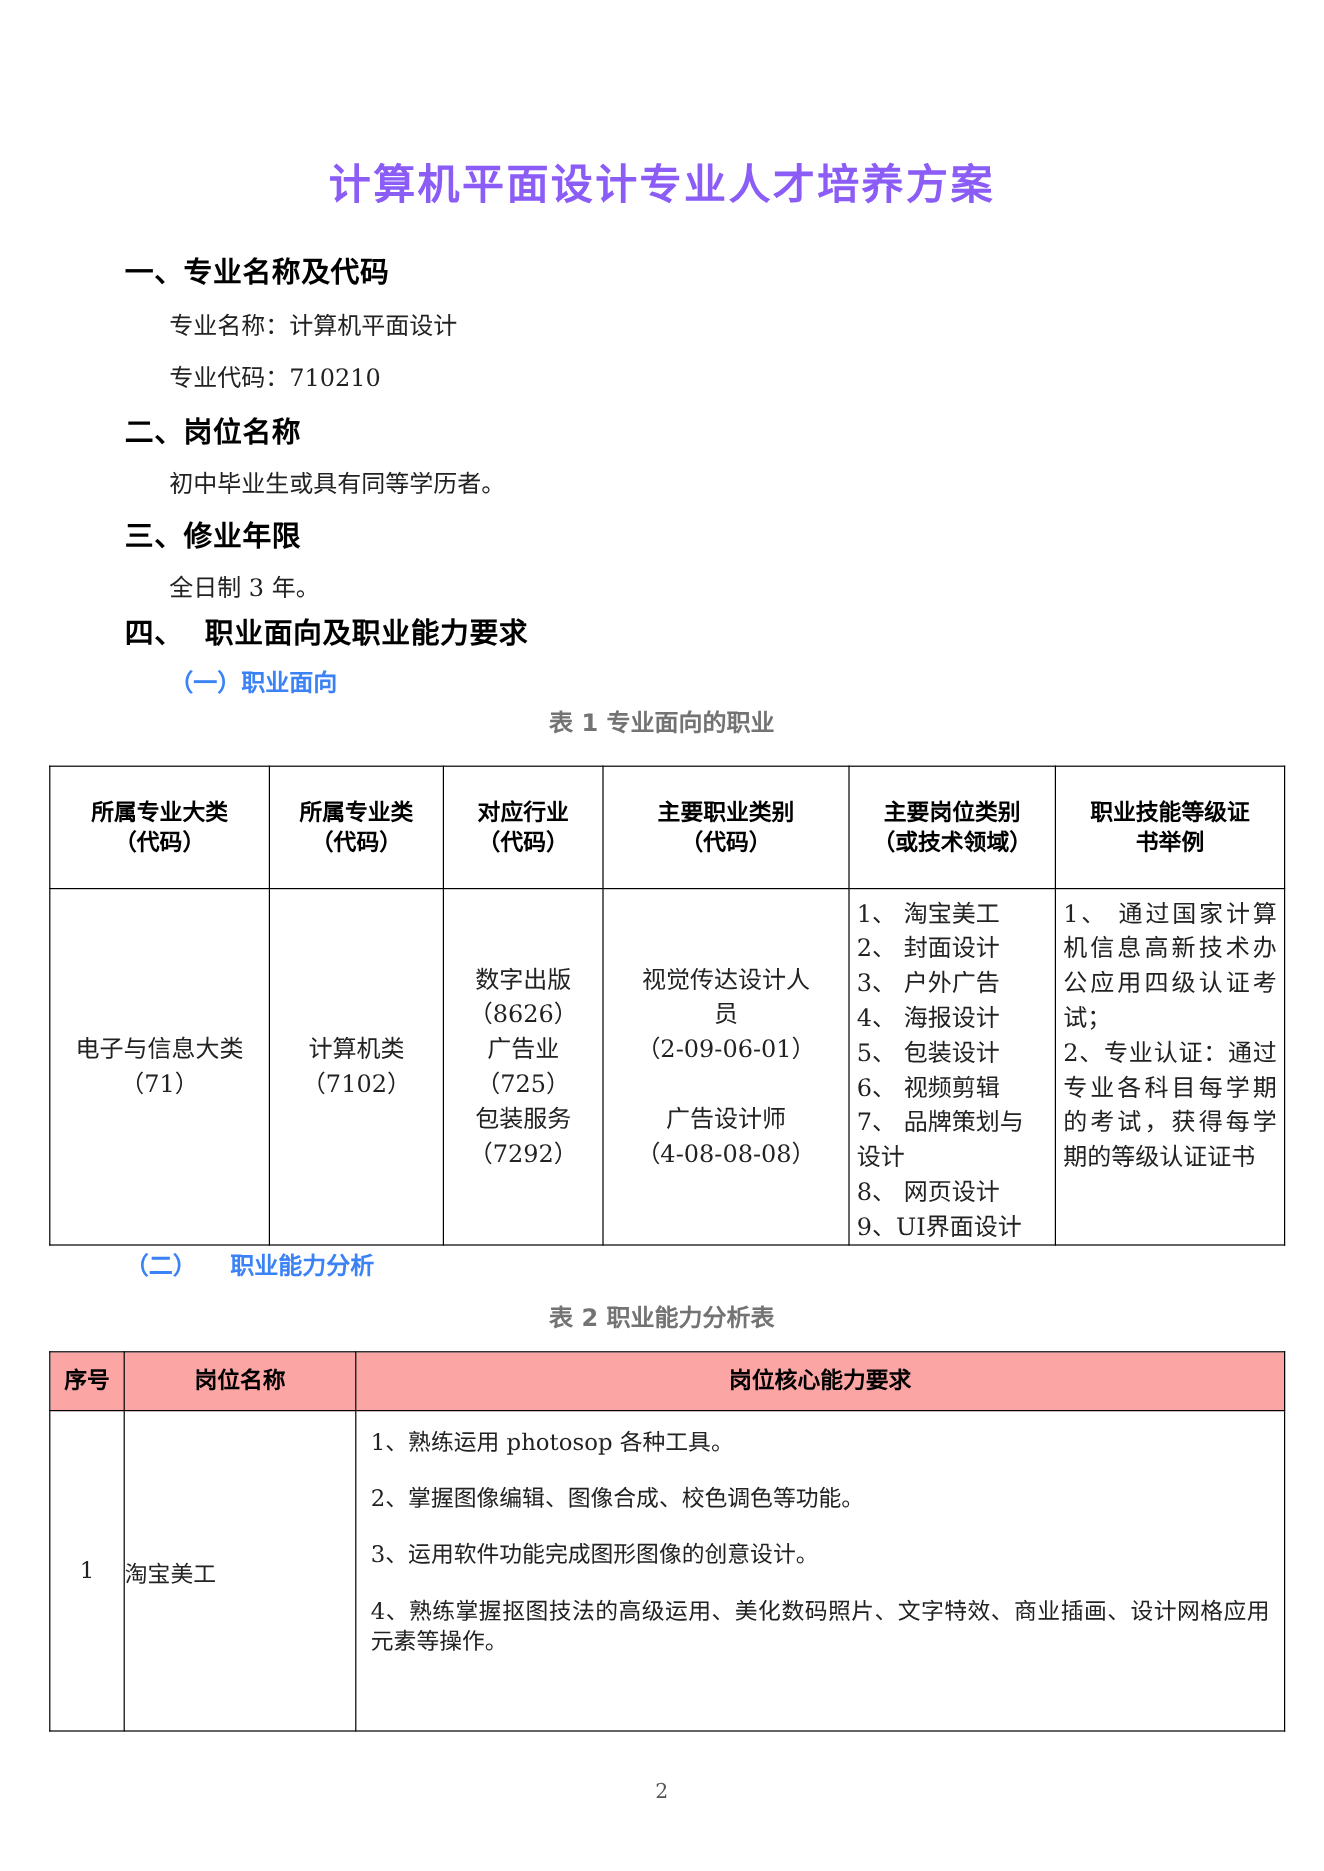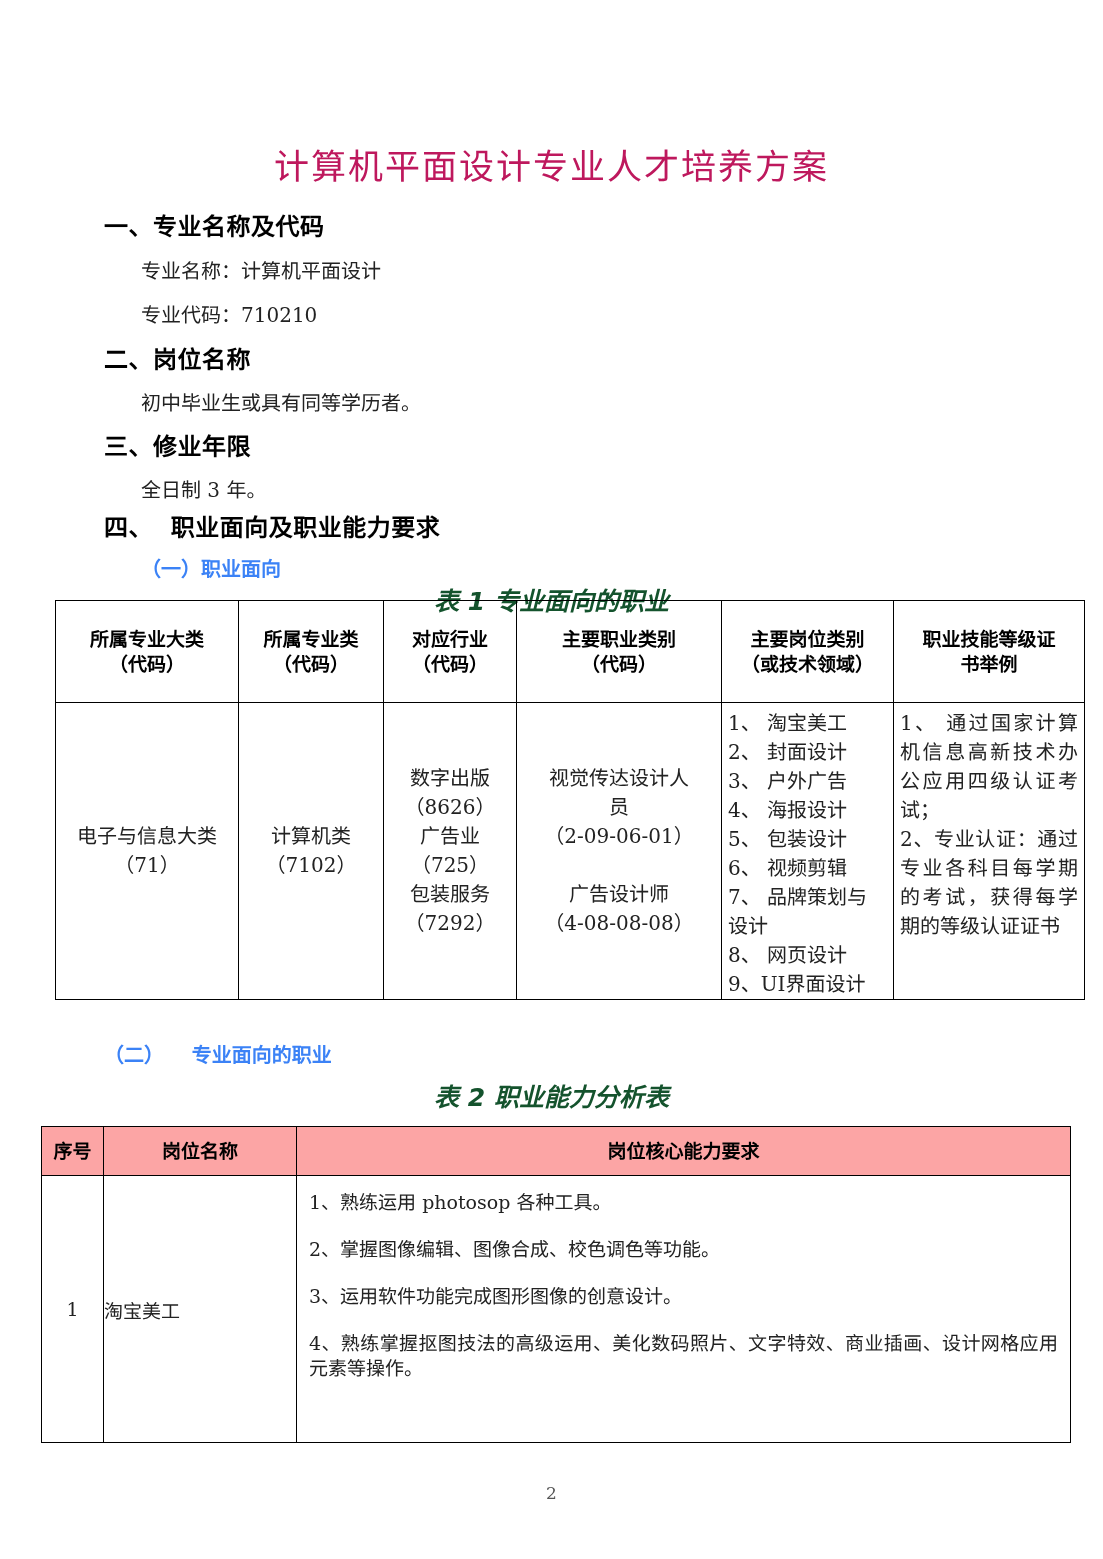--- a/index.html
+++ b/index.html
@@ -22,29 +22,29 @@
     height: 1559px;
     box-sizing: border-box;
     padding: 0;
   }
 
   
   .doc-title {
     text-align: center;
     font-family: "DejaVu Serif", "Liberation Serif", serif;
     font-size: 35px;
-    font-weight: normal;
+    font-weight: bold;
     letter-spacing: 2px;
-    margin: 12px;
+    margin: 0;
     padding: 0;
     position: absolute;
     left: 0; right: 0;
     top: 131px;
     line-height: 48px;
-    color: #be185d;
+    color: #8b5cf6;
   }
 
   
   .h-main {
     position: absolute;
     font-family: "DejaVu Sans", "Liberation Sans", sans-serif;
     font-weight: bold;
     font-size: 24px;
     letter-spacing: 0.5px;
     color: #000;
@@ -65,45 +65,43 @@
     font-family: "DejaVu Serif", "Liberation Serif", serif;
     font-size: 20px;
     color: #222;
     line-height: 26px;
     white-space: pre;
   }
   .tbl-caption {
     position: absolute;
     font-family: "DejaVu Sans", "Liberation Sans", sans-serif;
     font-weight: bold;
-    font-size: 25px;
-    color: #14532d;
+    font-size: 20px;
+    color: #737373;
     line-height: 26px;
     white-space: pre;
-    font-style: italic;
   }
 
   
   table {
     border-collapse: collapse;
     position: absolute;
     table-layout: fixed;
   }
   table td, table th {
     border: 1px solid #000;
     vertical-align: middle;
     padding: 0;
   }
 
   
   #table1 {
     left: 41px;
-    top: 600px;
+    top: 638px;
     width: 1029px;
-    margin-left: 14px;
   }
   #table1 th {
     font-family: "DejaVu Sans", "Liberation Sans", sans-serif;
     font-weight: bold;
     font-size: 19px;
     line-height: 25px;
     text-align: center;
     height: 97px;
     color: #000;
     padding: 2px 3px;
@@ -255,21 +253,21 @@
 6、 视频剪辑
 7、 品牌策划与设计
 8、 网页设计
 9、UI界面设计</td>
         <td class="t1-list-just">1、 通过国家计算机信息高新技术办公应用四级认证考试；
 2、专业认证：通过专业各科目每学期的考试，获得每学期的等级认证证书</td>
       </tr>
     </tbody>
   </table>
 
-  <div class="h-sub" style="left:104px; top:1042px;">（二）    专业面向的职业</div>
+  <div class="h-sub" style="left:104px; top:1042px;">（二）    职业能力分析</div>
 
   <div class="tbl-caption" style="left:0; right:0; top:1085px; text-align:center;">表 2 职业能力分析表</div>
 
   <table id="table2">
     <colgroup>
       <col style="width:62px">
       <col style="width:193px">
       <col style="width:774px">
     </colgroup>
     <thead>

